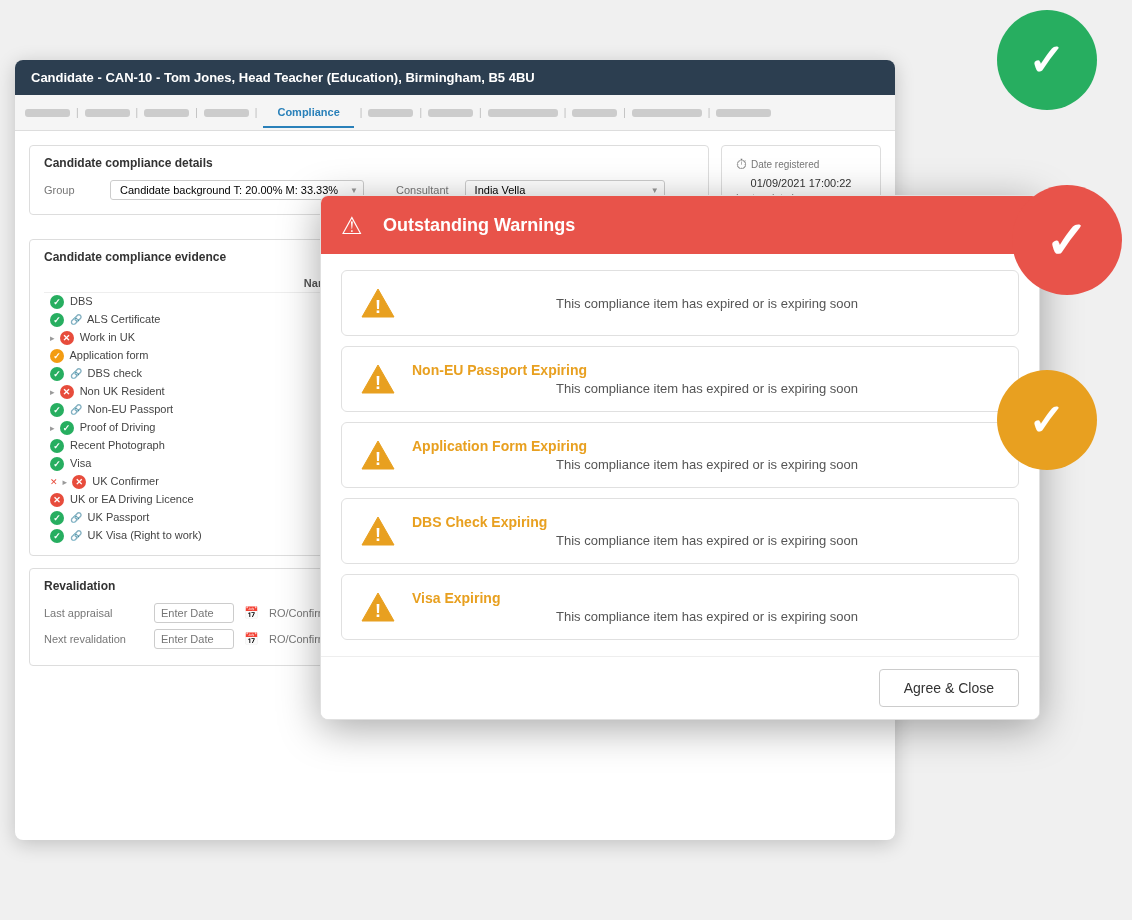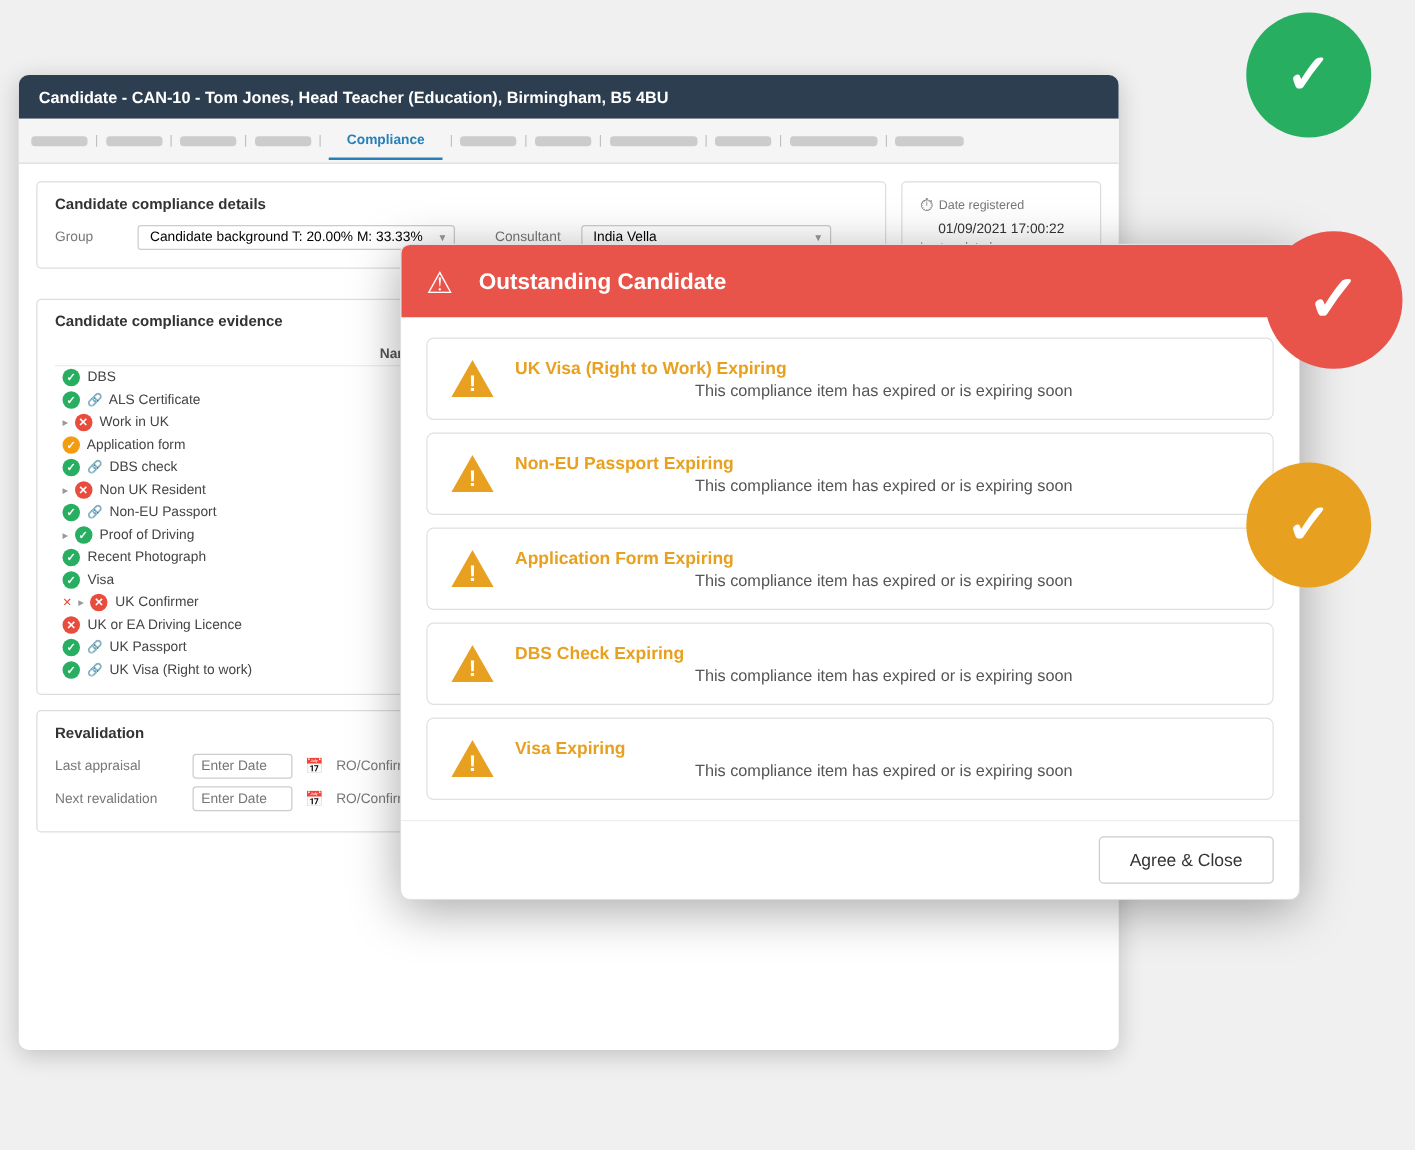--- a/index.html
+++ b/index.html
@@ -587,34 +587,33 @@
       </div>
     </div>
 
   </div>
 </div>
 
 <div class="warnings-modal">
 
   <div class="warnings-header">
     <span class="warning-triangle-header"></span>
-    <span class="warnings-header-title">Outstanding Candidate</span>
+    <span class="warnings-header-title">Outstanding Warnings</span>
   </div>
 
   <div class="warnings-body">
 
     <div class="warning-item">
       <div class="warning-triangle">
         <svg viewBox="0 0 36 32" fill="none" xmlns="http://www.w3.org/2000/svg">
           <polygon points="18,2 34,30 2,30" fill="#e8a020" stroke="#e8a020" stroke-width="1"></polygon>
           <text x="18" y="26" text-anchor="middle" font-size="18" font-weight="bold" fill="#fff">!</text>
         </svg>
       </div>
       <div class="warning-content">
-        <div class="warning-title">UK Visa (Right to Work) Expiring</div>
         <div class="warning-desc">This compliance item has expired or is expiring soon</div>
       </div>
     </div>
 
     <div class="warning-item">
       <div class="warning-triangle">
         <svg viewBox="0 0 36 32" fill="none" xmlns="http://www.w3.org/2000/svg">
           <polygon points="18,2 34,30 2,30" fill="#e8a020" stroke="#e8a020" stroke-width="1"></polygon>
           <text x="18" y="26" text-anchor="middle" font-size="18" font-weight="bold" fill="#fff">!</text>
         </svg>

